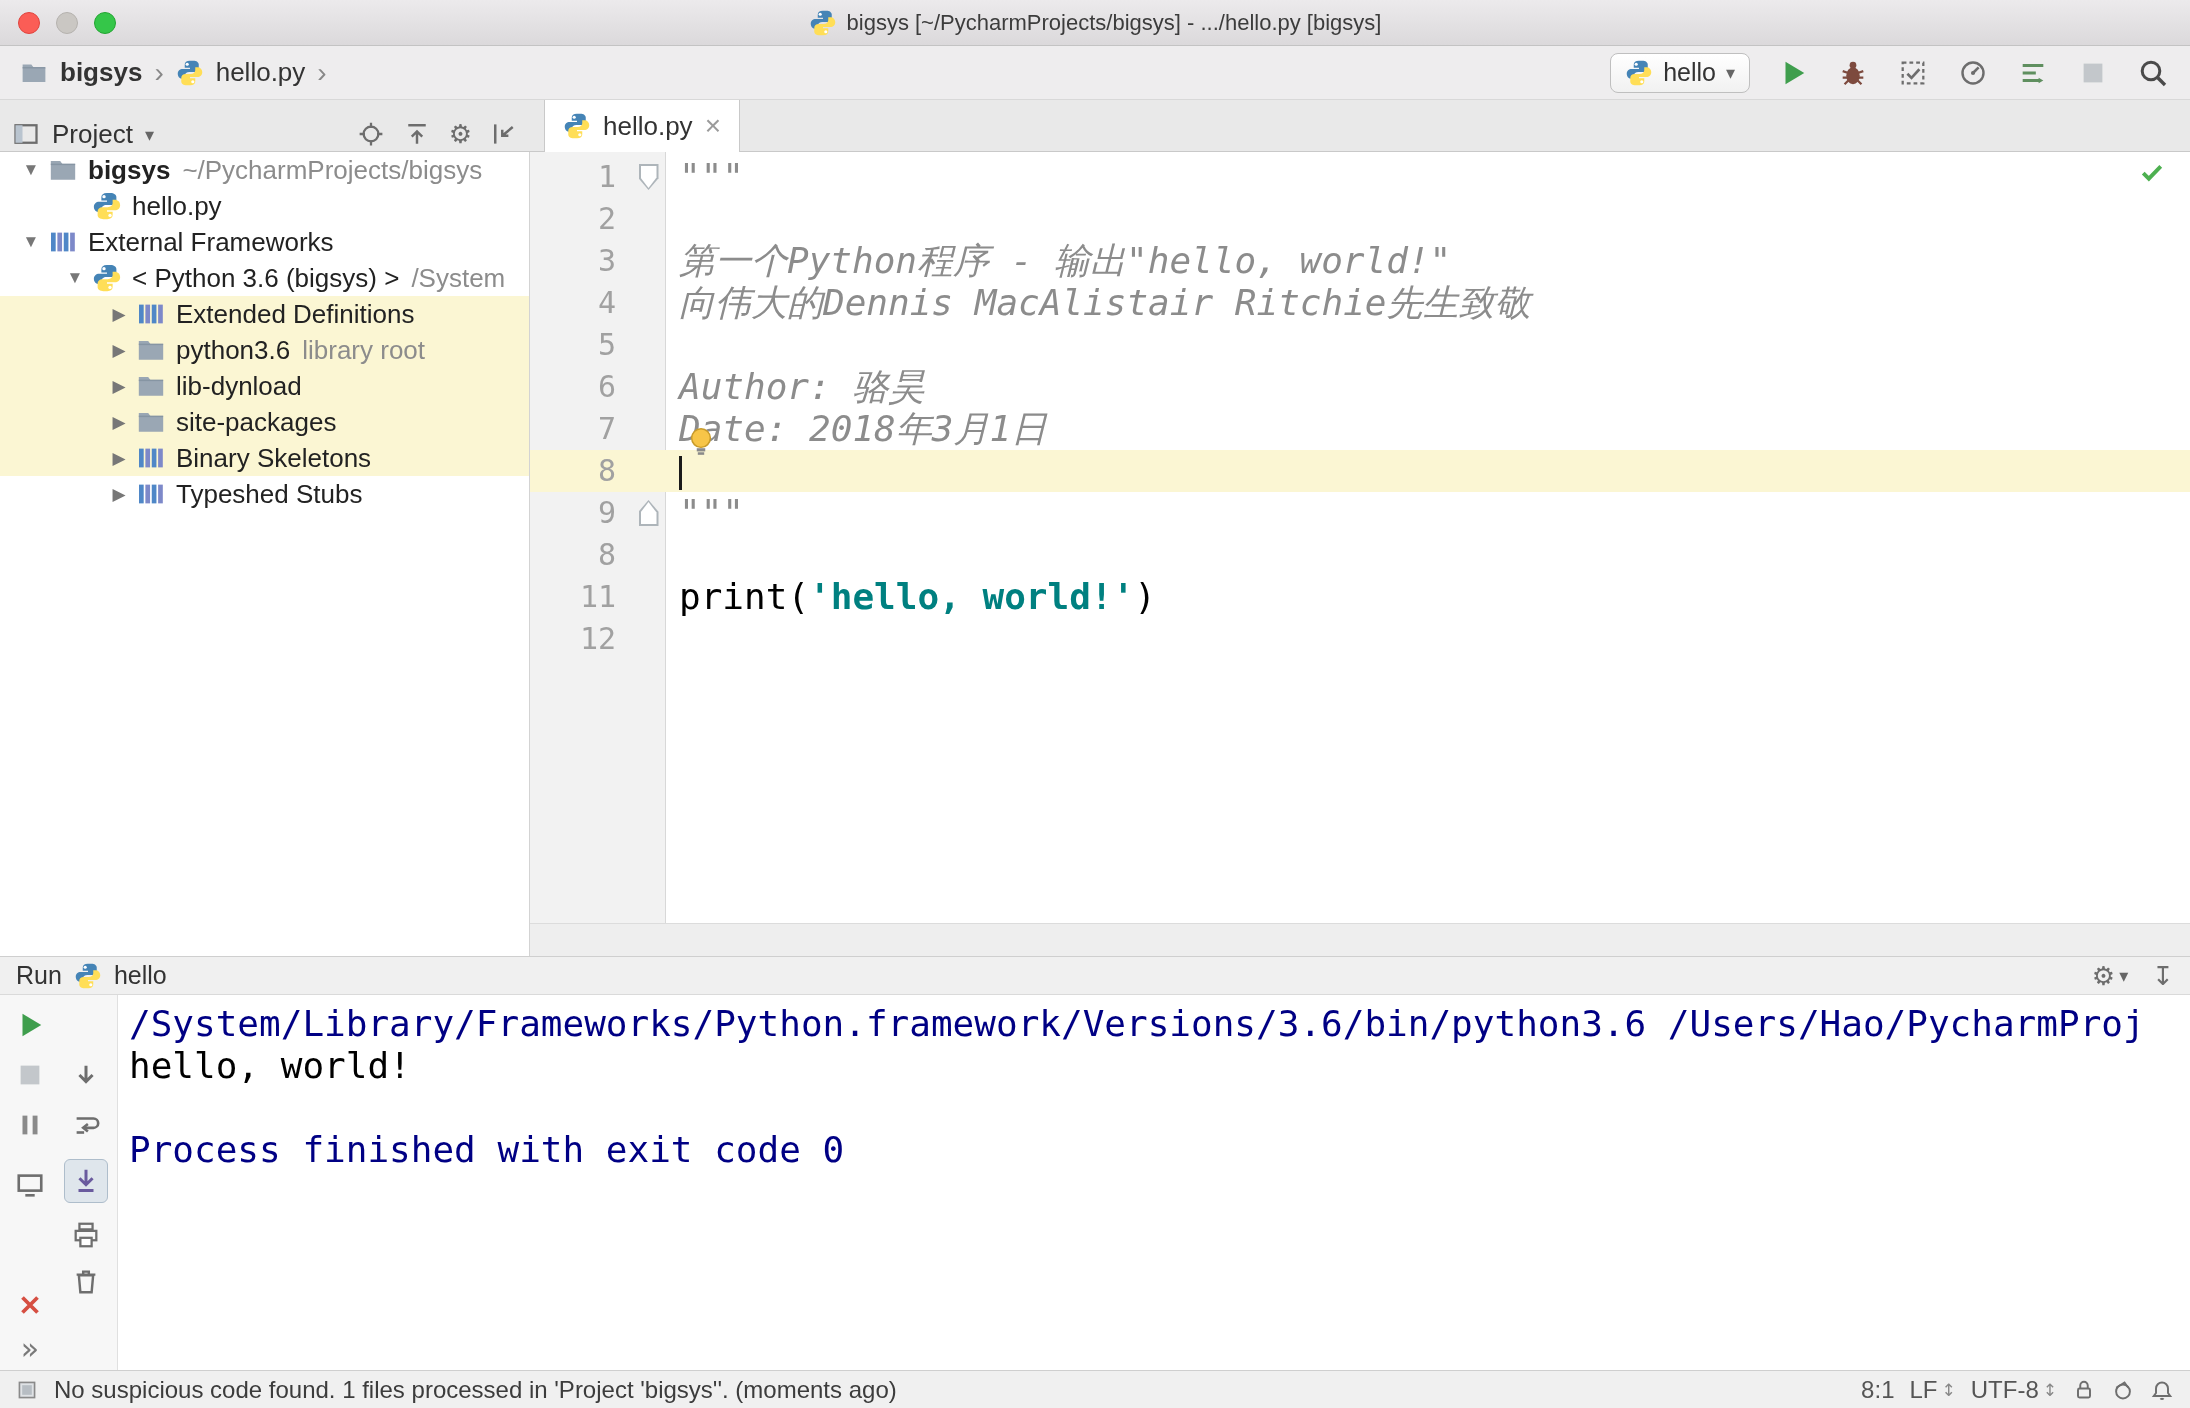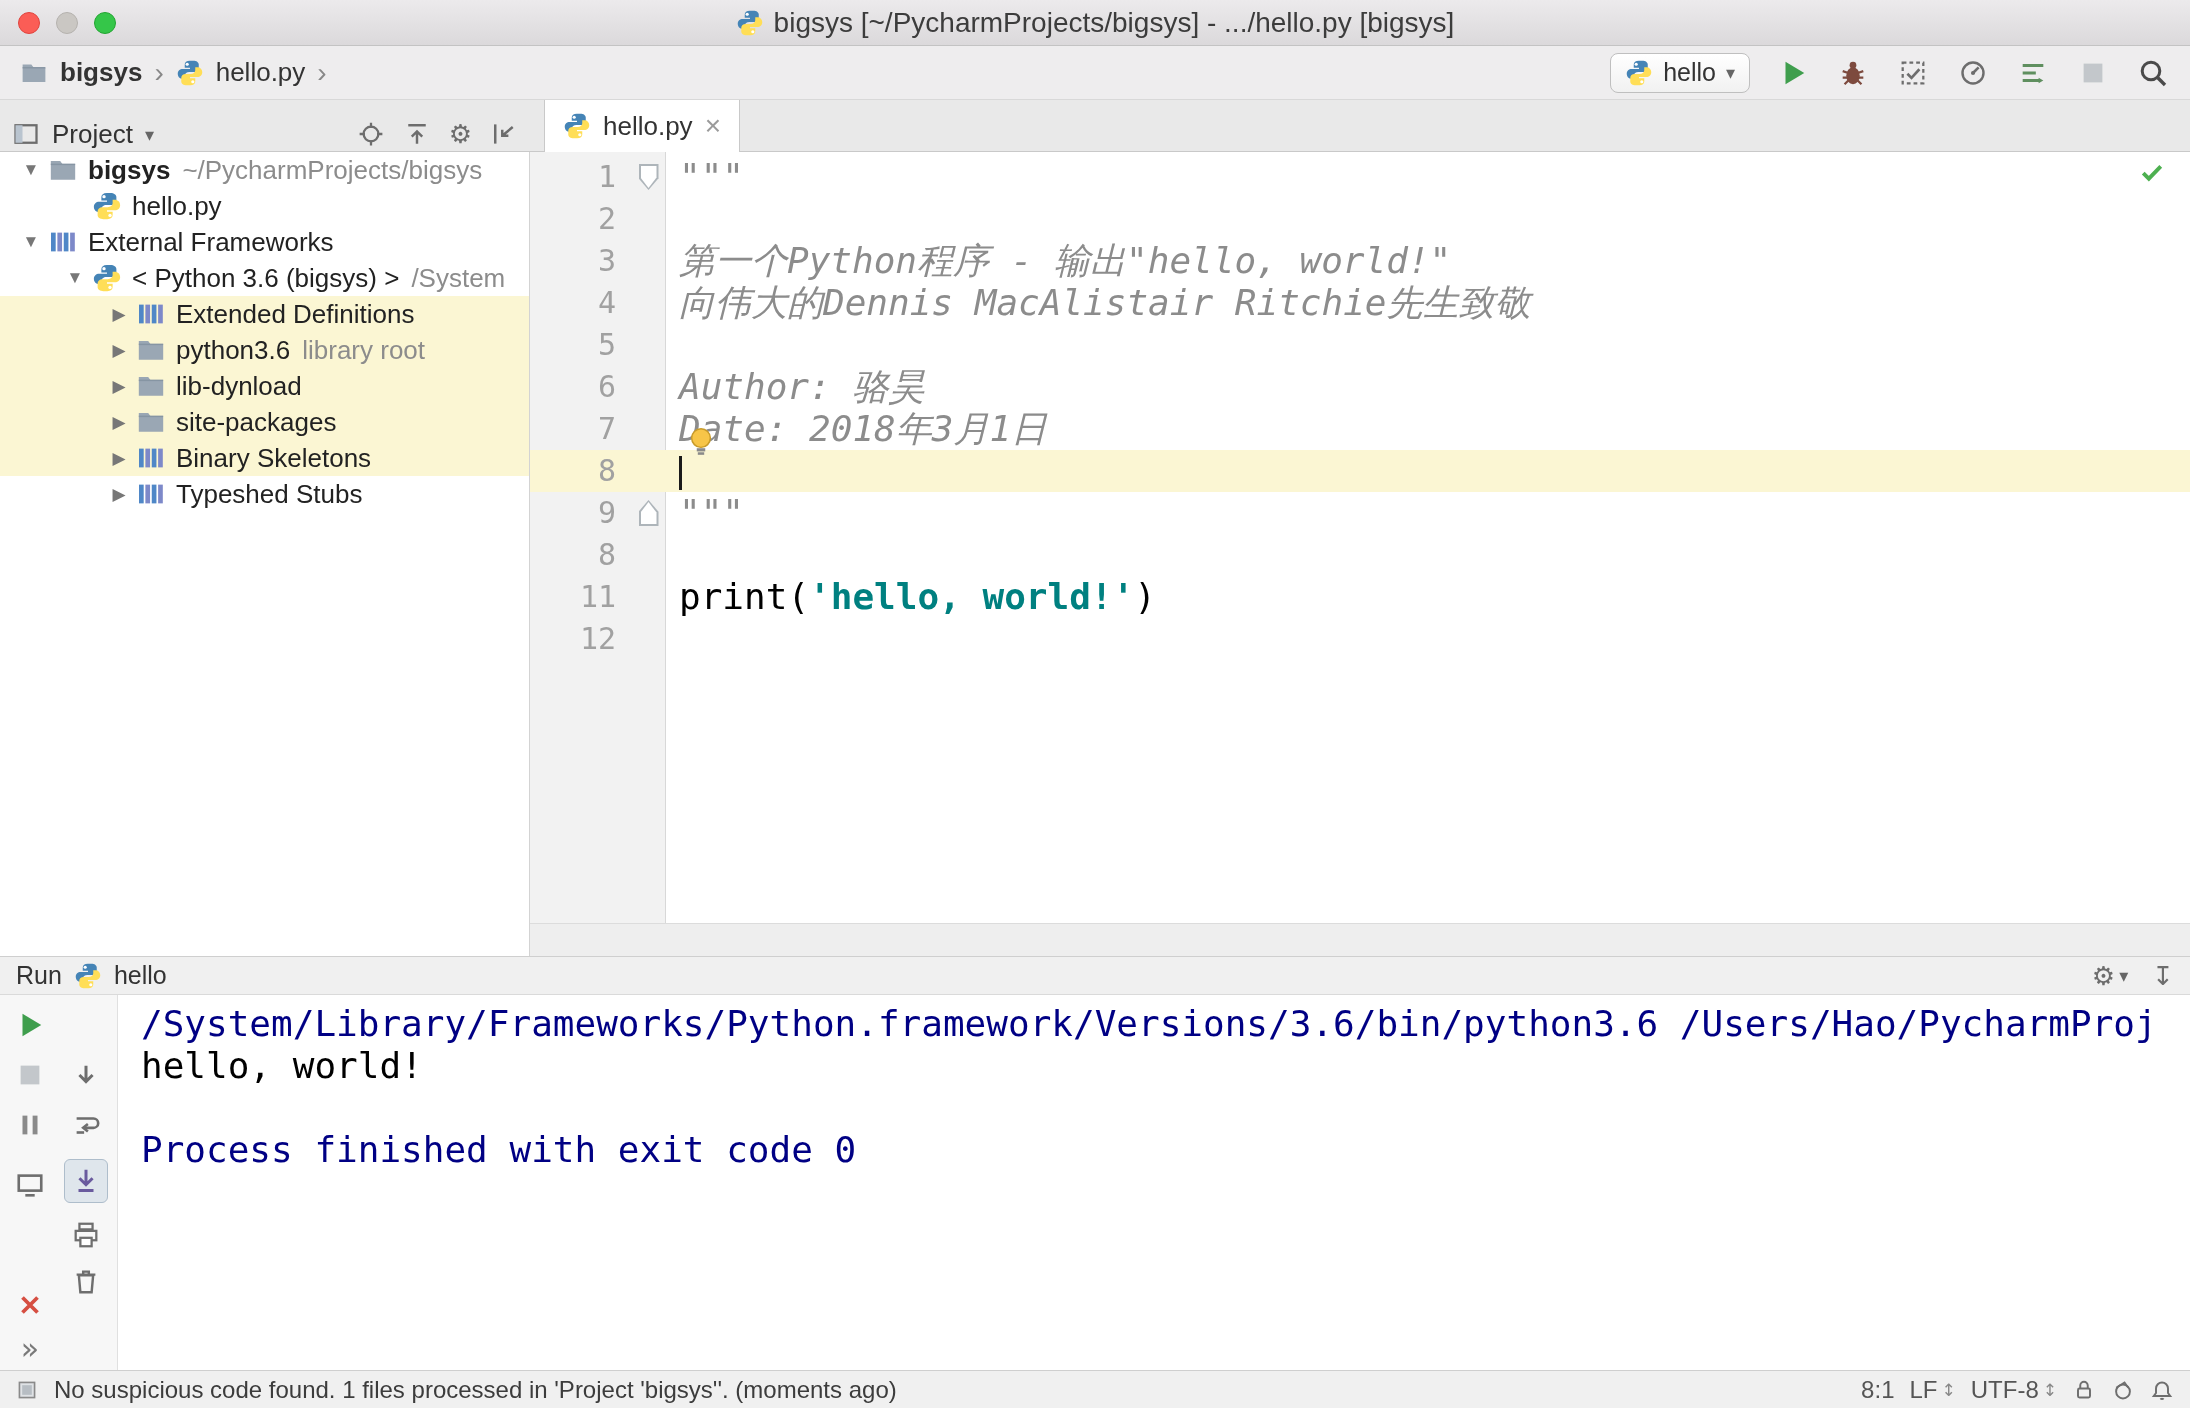--- a/index.html
+++ b/index.html
@@ -10,21 +10,21 @@
   
   .titlebar { position:absolute; left:0; top:0; width:100%; height:46px;
     background:linear-gradient(#eceaec,#dbd9db); border-bottom:1px solid #c3c3c3;
     display:flex; align-items:center; }
   .traffic { position:absolute; left:18px; top:12px; display:flex; gap:16px; }
   .light { width:22px; height:22px; border-radius:50%; }
   .light.red { background:#fb5d56; border:1px solid #e0443e; }
   .light.mid { background:#cac7c3; border:1px solid #b5b2ae; }
   .light.grn { background:#35c649; border:1px solid #23a532; }
   .title-center { margin:0 auto; display:flex; align-items:center; gap:10px;
-    font-size:28px; color:#3c3c3c; }
+    font-size:22px; color:#3c3c3c; }
   .icon-svg { display:inline-flex; }
   .icon-svg svg { display:block; }
 
   
   .navbar { position:absolute; left:0; top:46px; width:100%; height:54px;
     background:#eeedee; border-bottom:1px solid #d8d8d8;
     display:flex; align-items:center; padding:0 20px; }
   .breadcrumbs { display:flex; align-items:center; gap:12px; font-size:26px; color:#333; }
   .bc-item.b { font-weight:bold; }
   .bc-sep { color:#888; font-size:28px; }
@@ -99,21 +99,21 @@
   .run-body { position:relative; height:375px; }
   .run-toolbar { position:absolute; left:0; top:0; width:118px; height:100%;
     background:#f7f7f7; border-right:1px solid #e0e0e0; }
   .rt-icon { position:absolute; width:36px; height:36px;
     display:flex; align-items:center; justify-content:center; }
   .rt-btn { position:absolute; width:44px; height:44px; background:#dfe6ec;
     border:1px solid #aebdcb; border-radius:6px;
     display:flex; align-items:center; justify-content:center; }
   .rt-text { font-size:30px; color:#7a7a7a; line-height:1; }
   .console { position:absolute; left:119px; top:0; right:0; height:100%;
-    background:#fff; overflow:hidden; padding:8px 0 0 22px; }
+    background:#fff; overflow:hidden; padding:8px 0 0 10px; }
   .console-line { font-family:"DejaVu Sans Mono", monospace; font-size:36px;
     line-height:42px; white-space:pre; }
   .console-line.system { color:#000084; }
   .console-line.stdout { color:#000; }
 
   
   .statusbar { position:absolute; left:0; top:1370px; width:100%; height:38px;
     background:#f0f0f0; border-top:1px solid #cfcfcf;
     display:flex; align-items:center; gap:16px; padding:0 16px; font-size:24px; color:#3c3c3c; }
   .sb-right { margin-left:auto; display:flex; align-items:center; gap:15px; color:#555; }

